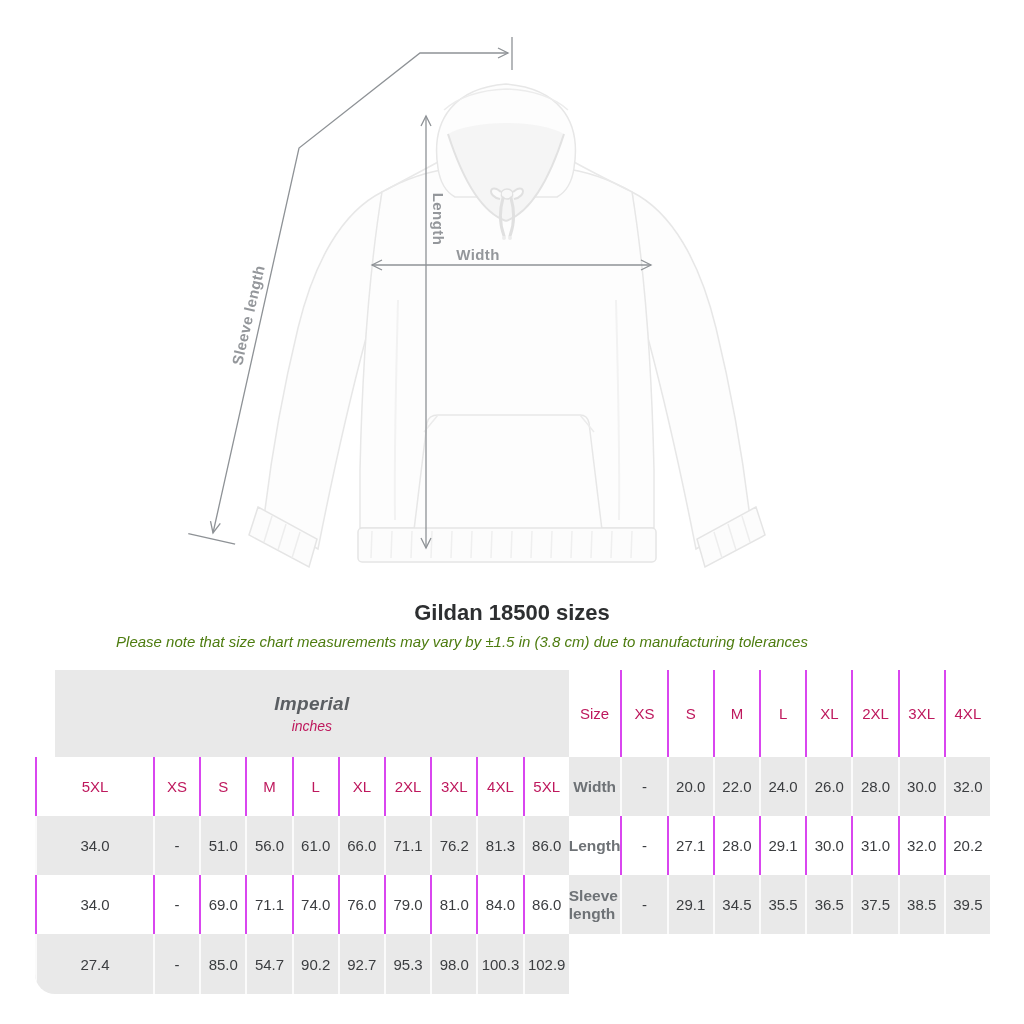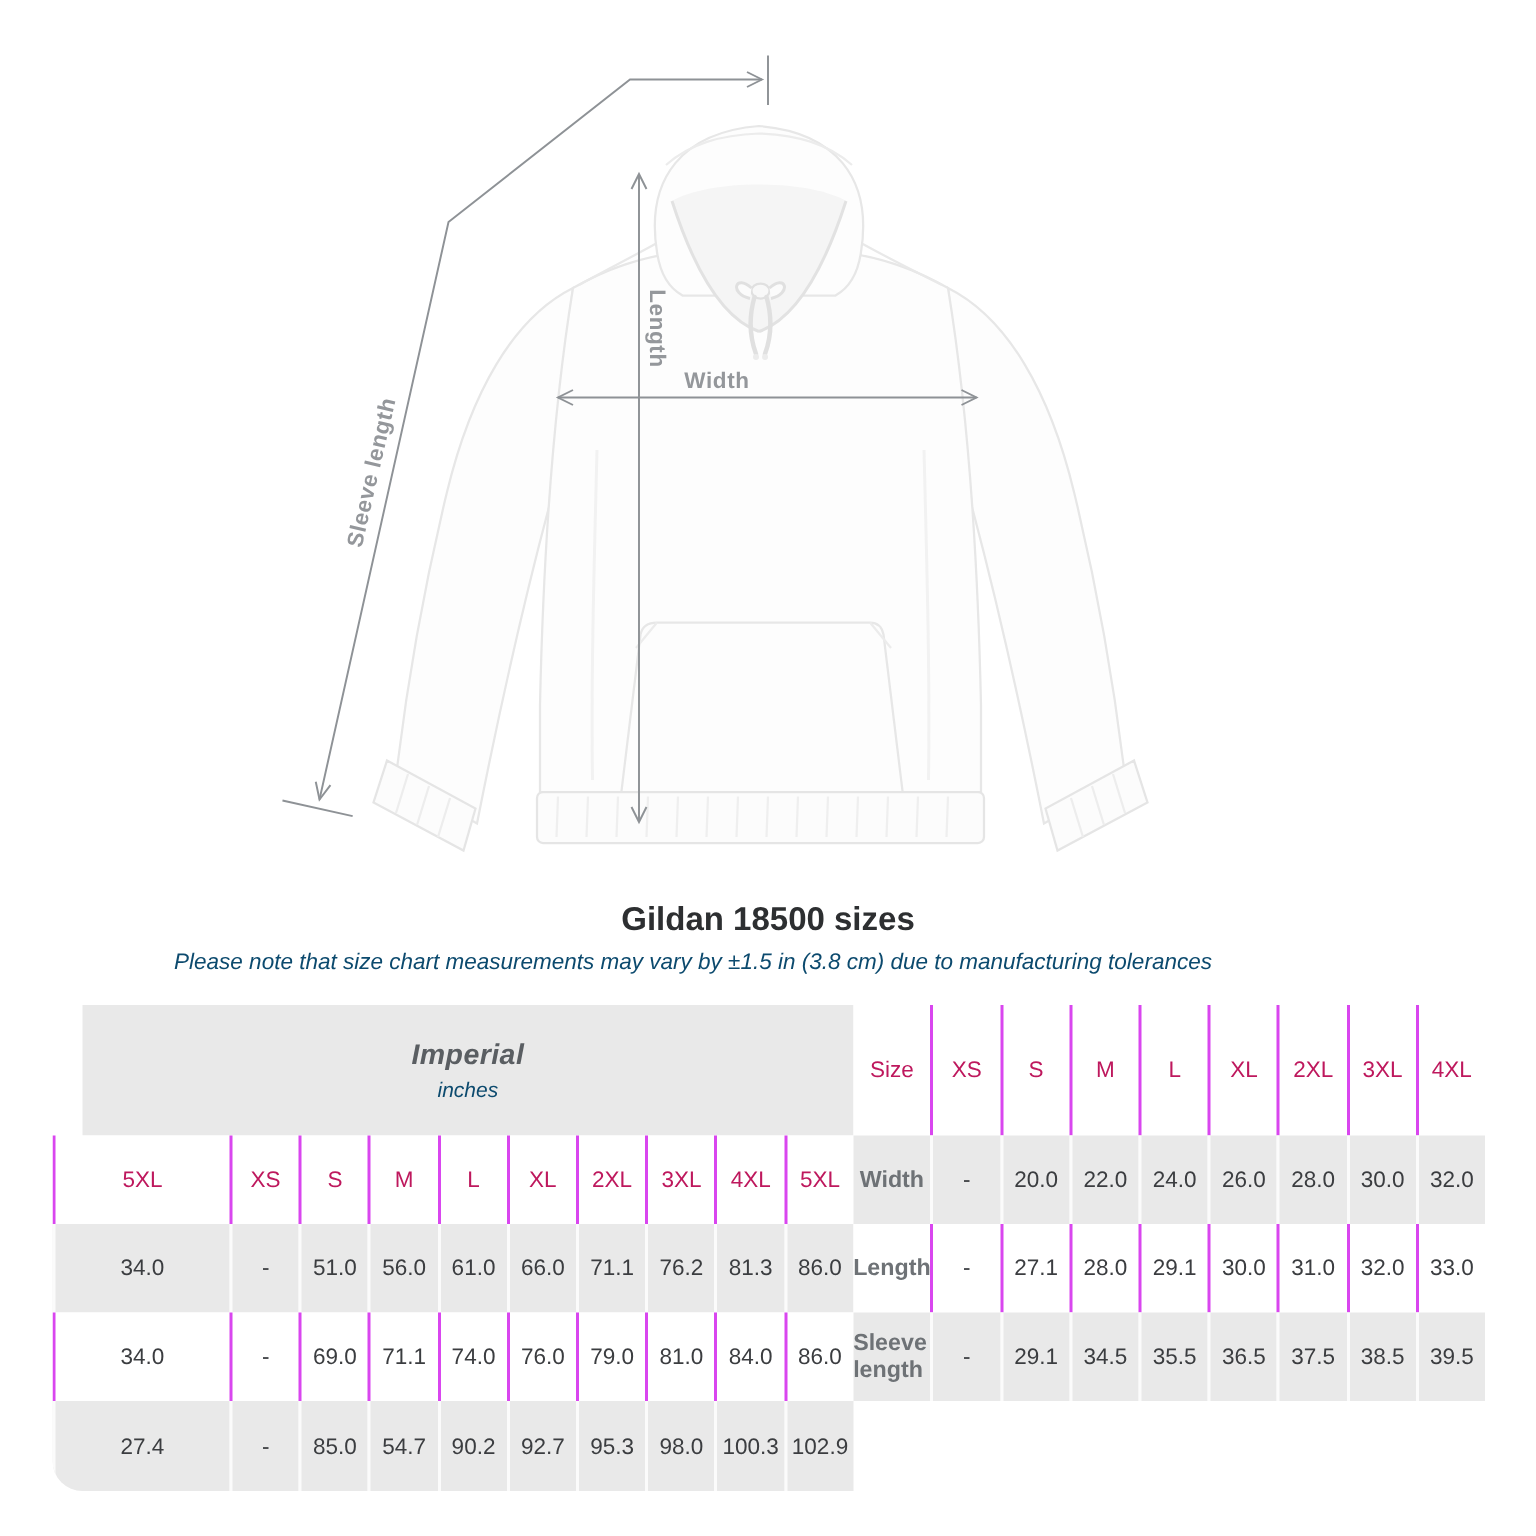--- a/index.html
+++ b/index.html
@@ -17,38 +17,38 @@
   .meas-label.width{left:478px;top:254px;transform:translate(-50%,-50%);}
   .meas-label.length{left:438px;top:219px;transform:translate(-50%,-50%) rotate(90deg);}
   .meas-label.sleeve{left:248px;top:315px;transform:translate(-50%,-50%) rotate(-77deg);}
   
   .title{
     position:absolute;left:0;top:600px;width:1024px;text-align:center;
     font-size:22px;font-weight:700;color:#2d2f31;
   }
   .subtitle{
     position:absolute;left:0;top:633px;width:924px;text-align:center;
-    font-size:15px;font-style:italic;color:#0c4a6e;
+    font-size:15px;font-style:italic;color:#4d7c0f;
   }
   
   .size-table{
     position:absolute;left:35px;top:670px;width:955px;border-radius:20px;overflow:hidden;
   }
   .grid{
     display:grid;
     grid-template-columns:118px repeat(18,1fr);
     grid-template-rows:87px 59px 59px 59px 60px;
   }
   .unit-cell{
     background:#e9e9e9;display:flex;flex-direction:column;align-items:center;justify-content:center;gap:3px;
   }
   .unit-cell.imperial{grid-column:1 / span 10;margin-left:20px;}
   .unit-cell.metric{grid-column:11 / span 9;}
   .unit-name{font-size:19px;font-weight:700;font-style:italic;color:#5a5e62;letter-spacing:.3px;}
-  .unit-sub{font-size:14px;font-style:italic;color:#0c4a6e;}
+  .unit-sub{font-size:14px;font-style:italic;color:#be185d;}
   .cell{
     display:flex;align-items:center;justify-content:center;
     font-size:15px;
   }
   .rw{background:#ffffff;border-left:2px solid #d946ef;}
   .rg{background:#e9e9e9;border-left:2px solid #fbfbfb;}
   .c0{border-left:none;}
   .head{font-weight:400;color:#be185d;}
   .lab{font-weight:700;color:#6e7276;font-size:15.5px;}
   .val{color:#3b3d40;}
@@ -176,21 +176,21 @@
       <div class="cell rg val">86.0</div>
 
       <div class="cell rw c0 lab">Length</div>
       <div class="cell rw val">-</div>
       <div class="cell rw val">27.1</div>
       <div class="cell rw val">28.0</div>
       <div class="cell rw val">29.1</div>
       <div class="cell rw val">30.0</div>
       <div class="cell rw val">31.0</div>
       <div class="cell rw val">32.0</div>
-      <div class="cell rw val">33.0</div>
+      <div class="cell rw val">20.2</div>
       <div class="cell rw val">34.0</div>
       <div class="cell rw val">-</div>
       <div class="cell rw val">69.0</div>
       <div class="cell rw val">71.1</div>
       <div class="cell rw val">74.0</div>
       <div class="cell rw val">76.0</div>
       <div class="cell rw val">79.0</div>
       <div class="cell rw val">81.0</div>
       <div class="cell rw val">84.0</div>
       <div class="cell rw val">86.0</div>

